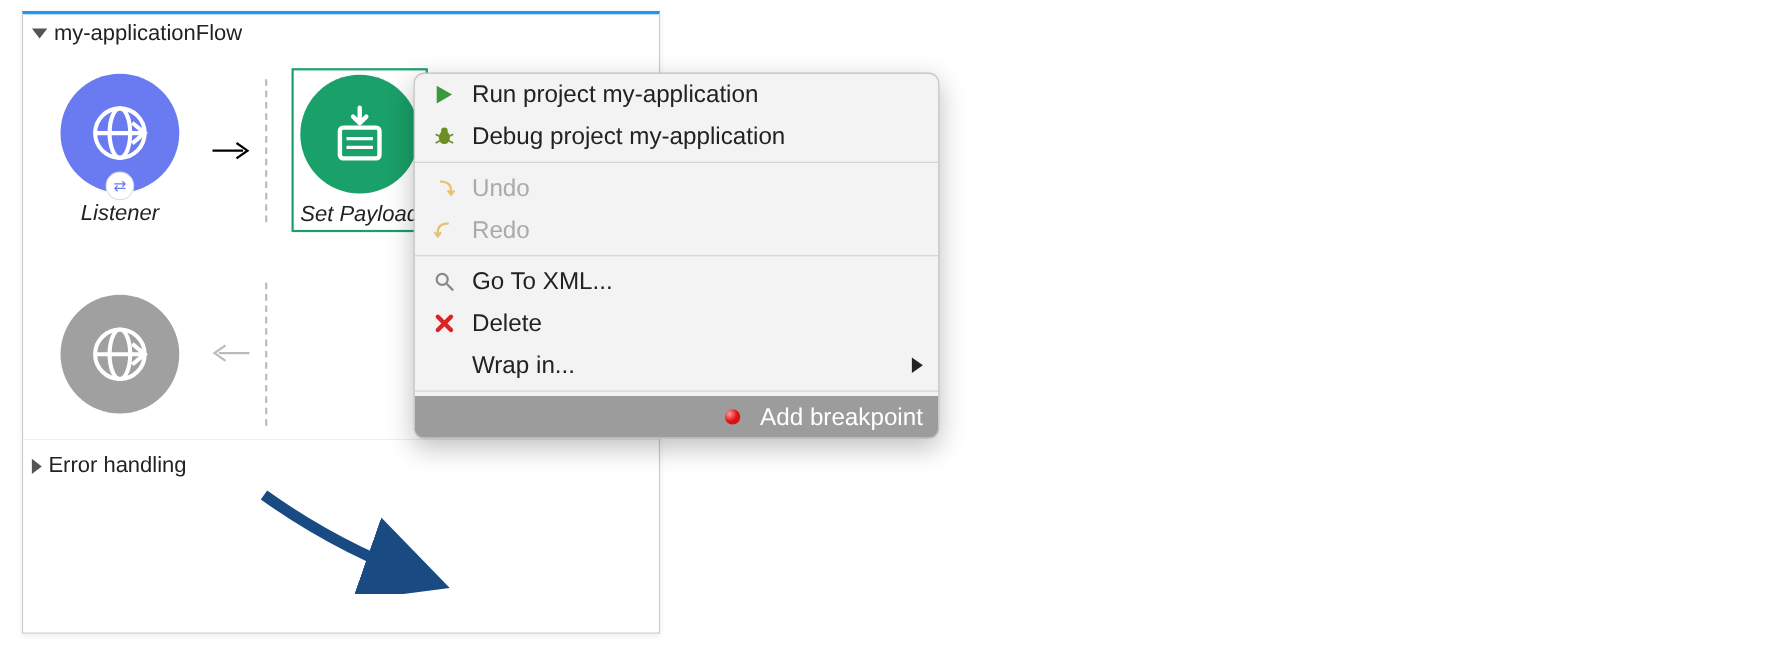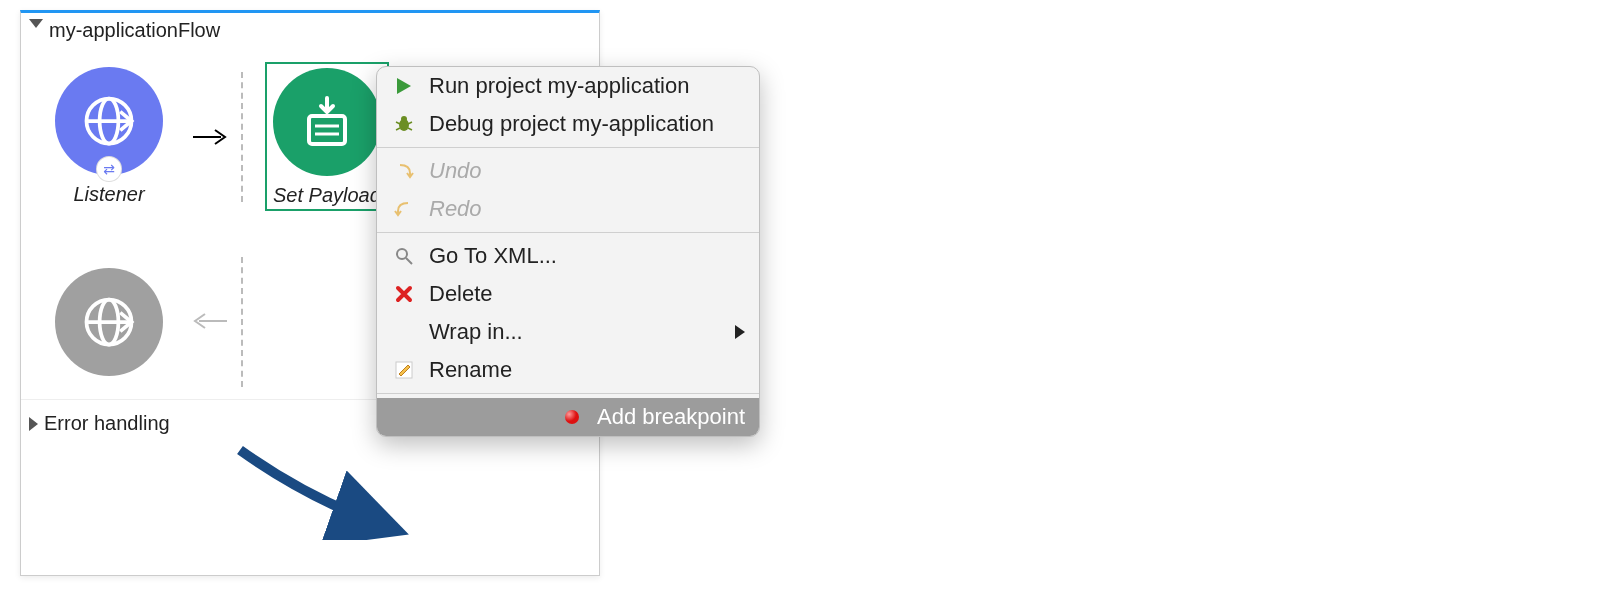--- a/index.html
+++ b/index.html
@@ -19,21 +19,21 @@
     top: 10px;
     width: 580px;
     height: 566px;
     border: 1px solid #ccc;
     border-top: 3px solid #2196f3;
     background: #fff;
     box-shadow: 0 2px 6px rgba(0,0,0,0.08);
   }
   .flow-title {
     display: flex;
-    align-items: flex-start;
+    align-items: center;
     gap: 6px;
     padding: 6px 8px;
     font-size: 20px;
     color: #222;
   }
   .disclosure-open {
     width: 0; height: 0;
     border-left: 7px solid transparent;
     border-right: 7px solid transparent;
     border-top: 9px solid #555;
@@ -112,36 +112,36 @@
     font-size: 20px;
     color: #222;
     border-top: 1px solid #eee;
     margin-top: 6px;
   }
   
   .ctx {
     position: absolute;
     left: 376px;
     top: 66px;
-    width: 384px;
+    width: 478px;
     background: #f3f3f3;
     border: 1px solid #bfbfbf;
     border-radius: 10px;
     box-shadow: 0 8px 24px rgba(0,0,0,0.25);
     overflow: hidden;
   }
   .ctx-item {
     display: flex;
     align-items: center;
     gap: 12px;
     padding: 6px 14px;
     font-size: 22px;
     color: #222;
   }
-  .ctx-item.disabled { color: #aaa; font-style: italic; }
+  .ctx-item.disabled { color: #aaa; }
   .ctx-item.selected {
     background: #9c9c9c;
     color: #fff;
     justify-content: flex-end;
   }
   .ctx-sep {
     height: 1px;
     background: #cfcfcf;
     margin: 4px 0;
   }
@@ -313,29 +313,20 @@
         </svg>
     </span>
     <span>Delete</span>
   </div>
   <div class="ctx-item">
     <span class="ctx-icon"></span>
     <span>Wrap in...</span>
     <span class="spacer"></span>
     <span class="submenu-arrow"></span>
   </div>
-  <div class="ctx-item">
-    <span class="ctx-icon">
-      <svg width="20" height="20" viewBox="0 0 20 20">
-          <rect x="2" y="2" width="16" height="16" fill="#fff" stroke="#ccc"></rect>
-          <path d="M5 14 L14 5 L16 7 L7 16 Z" fill="#f5c04a" stroke="#c08020"></path>
-        </svg>
-    </span>
-    <span>Rename</span>
-  </div>
   <div class="ctx-sep"></div>
   <div class="ctx-item selected">
     <span class="ctx-icon">
       <svg width="18" height="18" viewBox="0 0 18 18">
         <defs>
             <radialGradient id="rg" cx="30%" cy="30%">
               <stop offset="0%" stop-color="#ff9a9a"></stop>
               <stop offset="100%" stop-color="#d11"></stop>
             </radialGradient>
           </defs>

